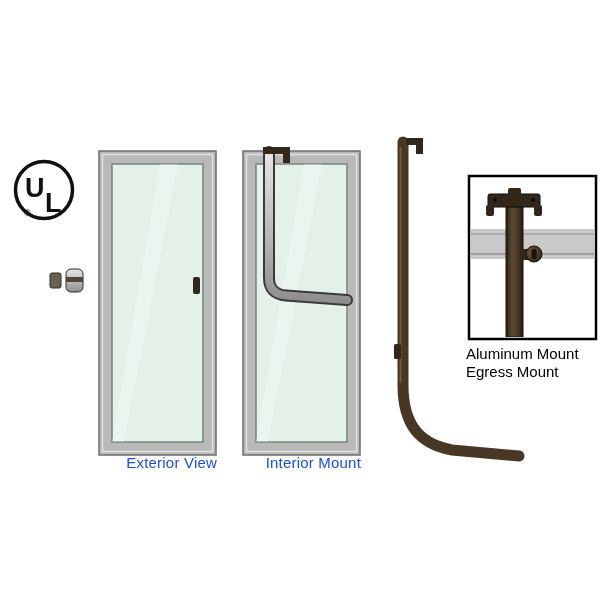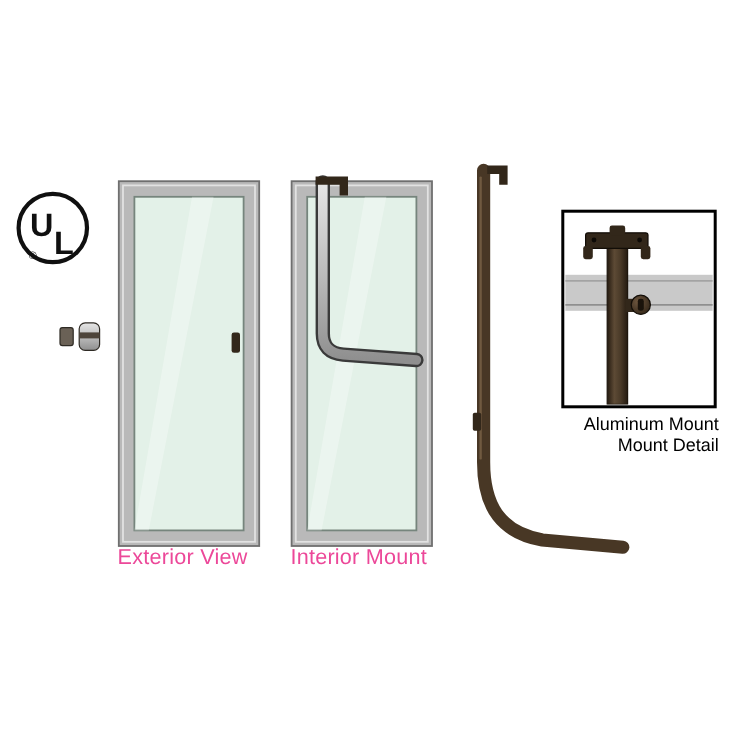--- a/index.html
+++ b/index.html
@@ -8,28 +8,28 @@
   .stage {
     position: relative;
     width: 612px;
     height: 612px;
     background: #ffffff;
     overflow: hidden;
   }
   .stage svg { position: absolute; left: 0; top: 0; }
   .label {
     position: absolute;
-    text-align: left;
-    font-size: 18px;
-    color: #ec4899;
+    text-align: right;
+    font-size: 15px;
+    color: #1d4ed8;
     letter-spacing: 0.2px;
   }
   .caption {
     position: absolute;
-    text-align: right;
+    text-align: left;
     font-size: 15px;
     line-height: 18px;
     color: #000000;
   }
 </style>
 </head>
 <body>
 
 <div class="stage">
 
@@ -116,16 +116,16 @@
       </g>
     </g>
   </svg>
 
   <div class="label" style="left:98px; top:454px; width:119px;">Exterior View</div>
 
   <div class="label" style="left:242px; top:454px; width:119px;">Interior Mount</div>
 
   <div class="caption" style="left:466px; top:345px; width:133px;">
     <div>Aluminum Mount</div>
-    <div>Mount Detail</div>
+    <div>Egress Mount</div>
   </div>
 
 </div>
 
 </body></html>

